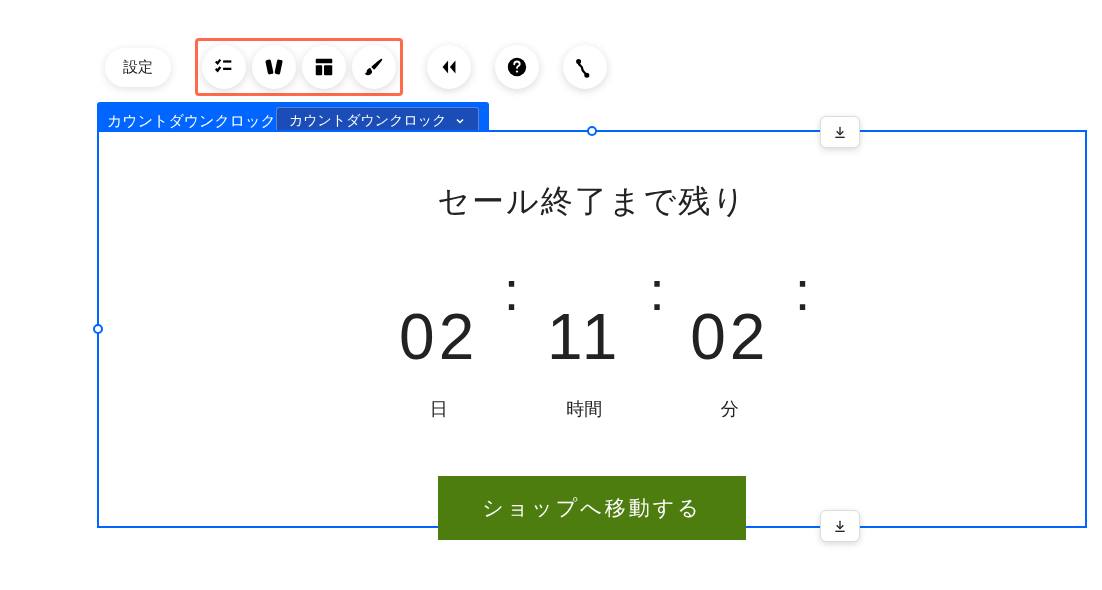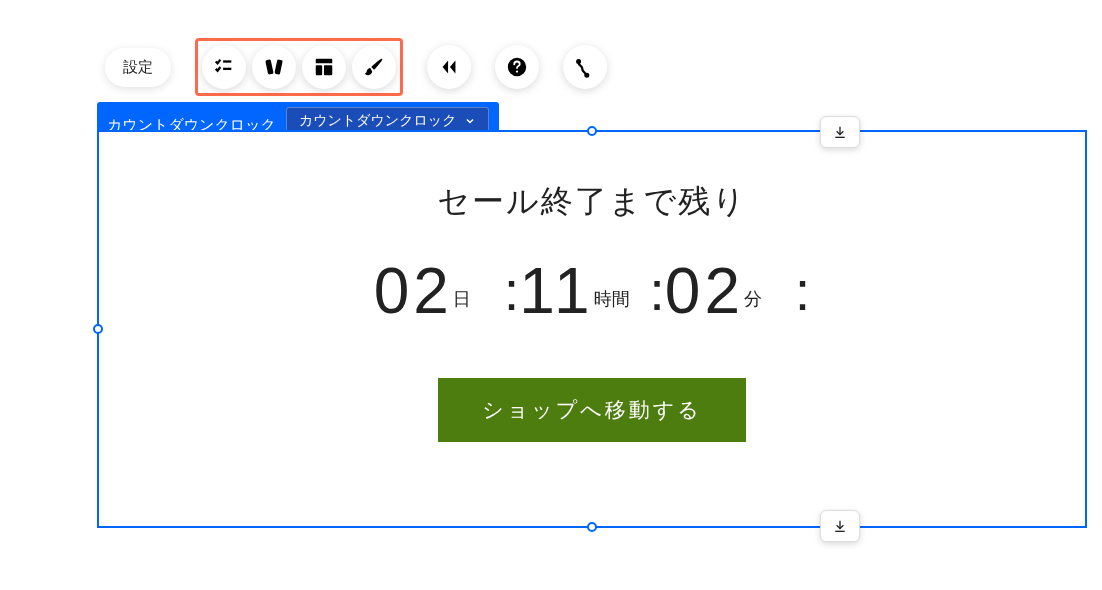--- a/index.html
+++ b/index.html
@@ -46,25 +46,25 @@
       justify-content: center;
       cursor: pointer;
       box-shadow: 0 2px 8px rgba(0,0,0,0.15);
     }
     .icon-btn svg { width: 22px; height: 22px; }
     .block-label-bar {
       position: absolute;
       top: 102px;
       left: 97px;
       display: flex;
-      align-items: flex-end;
+      align-items: center;
       background: #0066ff;
       border-radius: 3px 3px 0 0;
       padding: 5px 10px;
-      gap: 10px;
+      gap: 0;
       color: #fff;
     }
     .block-label-text { font-size: 15px; }
     .block-dropdown {
       background: #1a4db8;
       border: 1px solid rgba(255,255,255,0.3);
       border-radius: 3px;
       padding: 4px 12px;
       display: flex;
       align-items: center;
@@ -124,22 +124,24 @@
     }
     .countdown-timer {
       display: flex;
       justify-content: center;
       align-items: flex-start;
       margin-top: 35px;
       gap: 0;
     }
     .time-seg {
       display: flex;
-      align-items: flex-start;
+      flex-direction: column;
+      align-items: center;
       width: 130px;
+      margin-top: 46px;
     }
     .time-val {
       font-size: 64px;
       font-weight: 200;
       color: #222;
       line-height: 1;
       letter-spacing: 4px;
     }
     .time-label {
       font-size: 18px;

